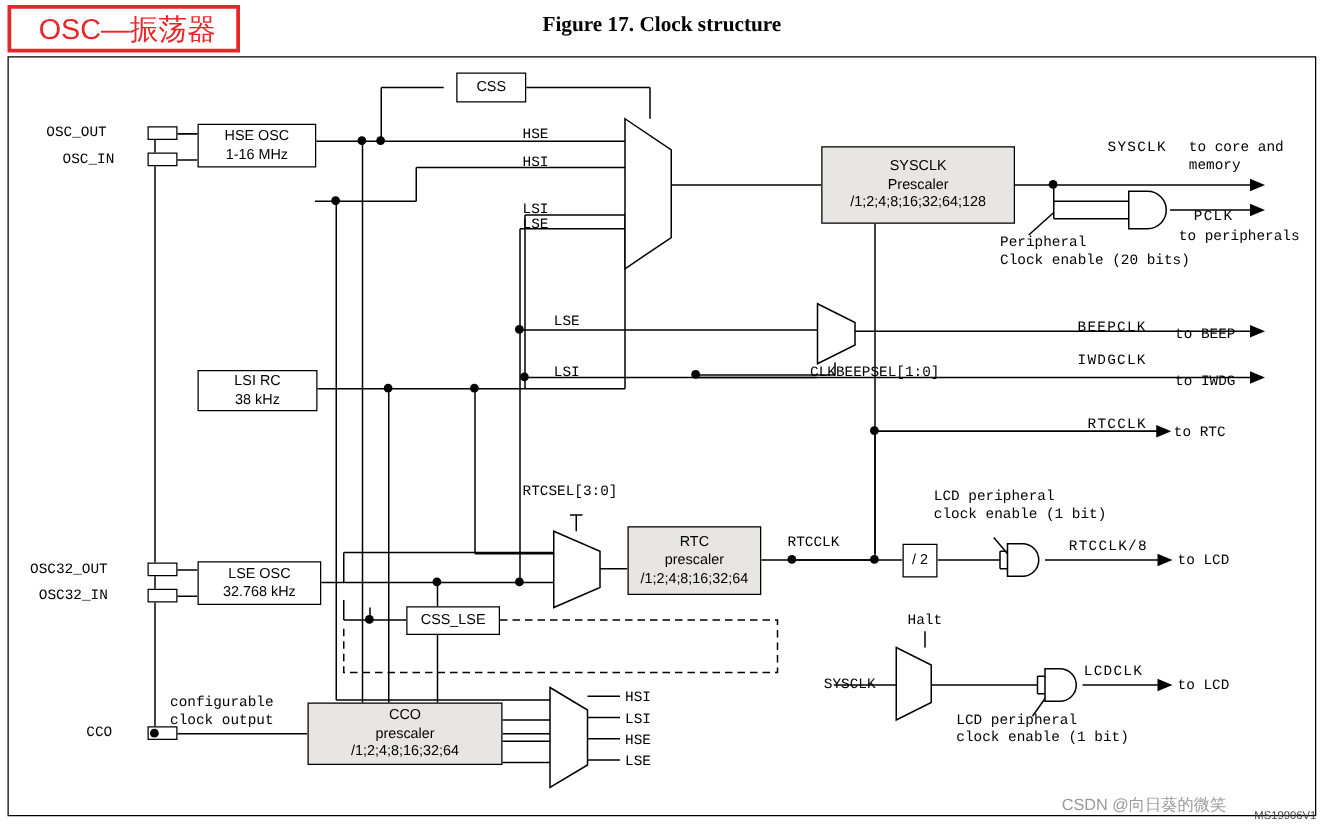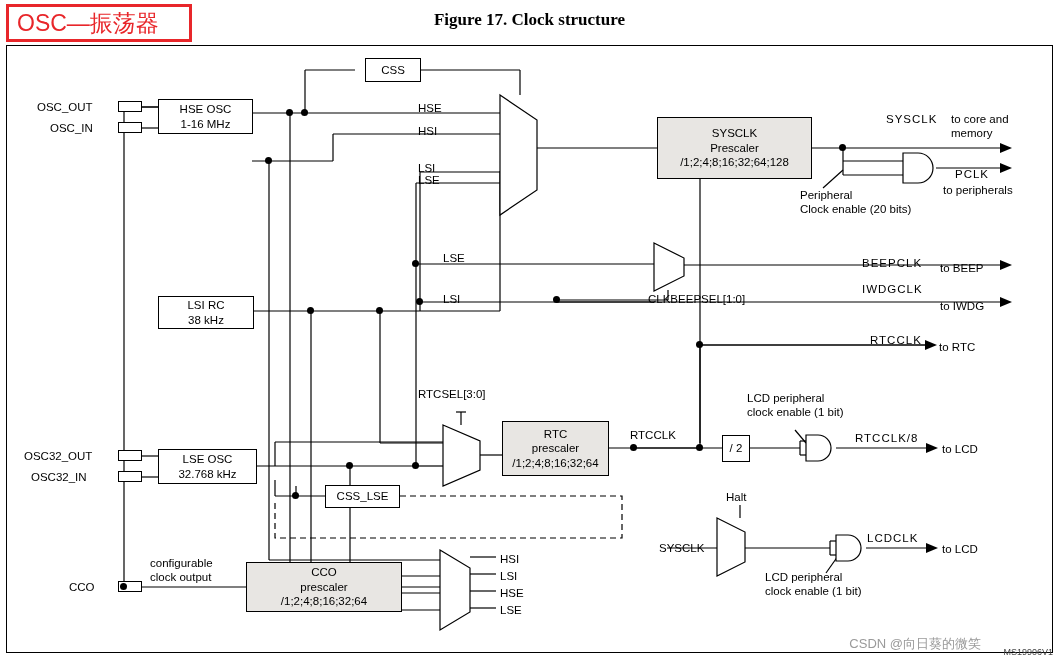--- a/index.html
+++ b/index.html
@@ -9,37 +9,37 @@
   .fig-title{
     position:absolute;top:10px;left:0;width:1059px;text-align:center;
     font-size:17px;font-weight:bold;color:#000;
     font-family:"Liberation Serif", serif;
   }
   .osc-tag{
     position:absolute;left:6px;top:4px;width:186px;height:38px;
     border:3px solid #e8262a;background:#fff;box-sizing:border-box;
   }
   .osc-tag span{
-    display:block;font-size:23px;color:#e8262a;line-height:32px;padding-left:8px;
+    display:block;font-size:23px;color:#e8262a;line-height:32px;padding-left:22px;
     font-family:"Liberation Sans", sans-serif;
   }
 
   .frame{
     position:absolute;left:6px;top:45px;width:1047px;height:608px;
     border:1px solid #000;box-sizing:border-box;
   }
 
   .box{
     position:absolute;border:1px solid #000;background:#fff;box-sizing:border-box;
     font-size:11.5px;color:#000;text-align:center;line-height:1.25;
     display:flex;flex-direction:column;align-items:center;justify-content:center;
   }
   .box.gray{background:#e8e6e3;}
   .lbl{
-    position:absolute;font-size:11.5px;color:#000;white-space:pre;line-height:1.25;
+    position:absolute;font-size:11.5px;color:#000;white-space:pre;line-height:1.25;font-family:Liberation Mono, monospace;
   }
 
   .dot{position:absolute;width:7px;height:7px;border-radius:50%;background:#000;}
 
   .pin{
     position:absolute;border:1px solid #000;background:#fff;box-sizing:border-box;
     height:11px;width:24px;
   }
 
   svg.ov{position:absolute;left:0;top:0;width:1059px;height:663px;overflow:visible;pointer-events:none;}
@@ -288,21 +288,21 @@
 
   <div class="lbl" style="left:443px;top:251px;">LSE</div>
   <div class="lbl" style="left:443px;top:292px;">LSI</div>
 
   <div class="lbl" style="left:418px;top:387px;">RTCSEL[3:0]</div>
   <div class="lbl" style="left:648px;top:292px;">CLKBEEPSEL[1:0]</div>
   <div class="lbl" style="left:630px;top:428px;">RTCCLK</div>
   <div class="lbl" style="left:726px;top:490px;">Halt</div>
   <div class="lbl" style="left:659px;top:541px;">SYSCLK</div>
 
-  <div class="lbl" style="left:150px;top:556px;white-space:pre-line;">configurable
+  <div class="lbl" style="left:136px;top:556px;white-space:pre-line;">configurable
 clock output</div>
   <div class="lbl" style="left:800px;top:188px;white-space:pre-line;">Peripheral
 Clock enable (20 bits)</div>
   <div class="lbl" style="left:747px;top:391px;white-space:pre-line;">LCD peripheral
 clock enable (1 bit)</div>
   <div class="lbl" style="left:765px;top:570px;white-space:pre-line;">LCD peripheral
 clock enable (1 bit)</div>
 
   <div class="lbl" style="left:500px;top:552px;">HSI</div>
   <div class="lbl" style="left:500px;top:569px;">LSI</div>

